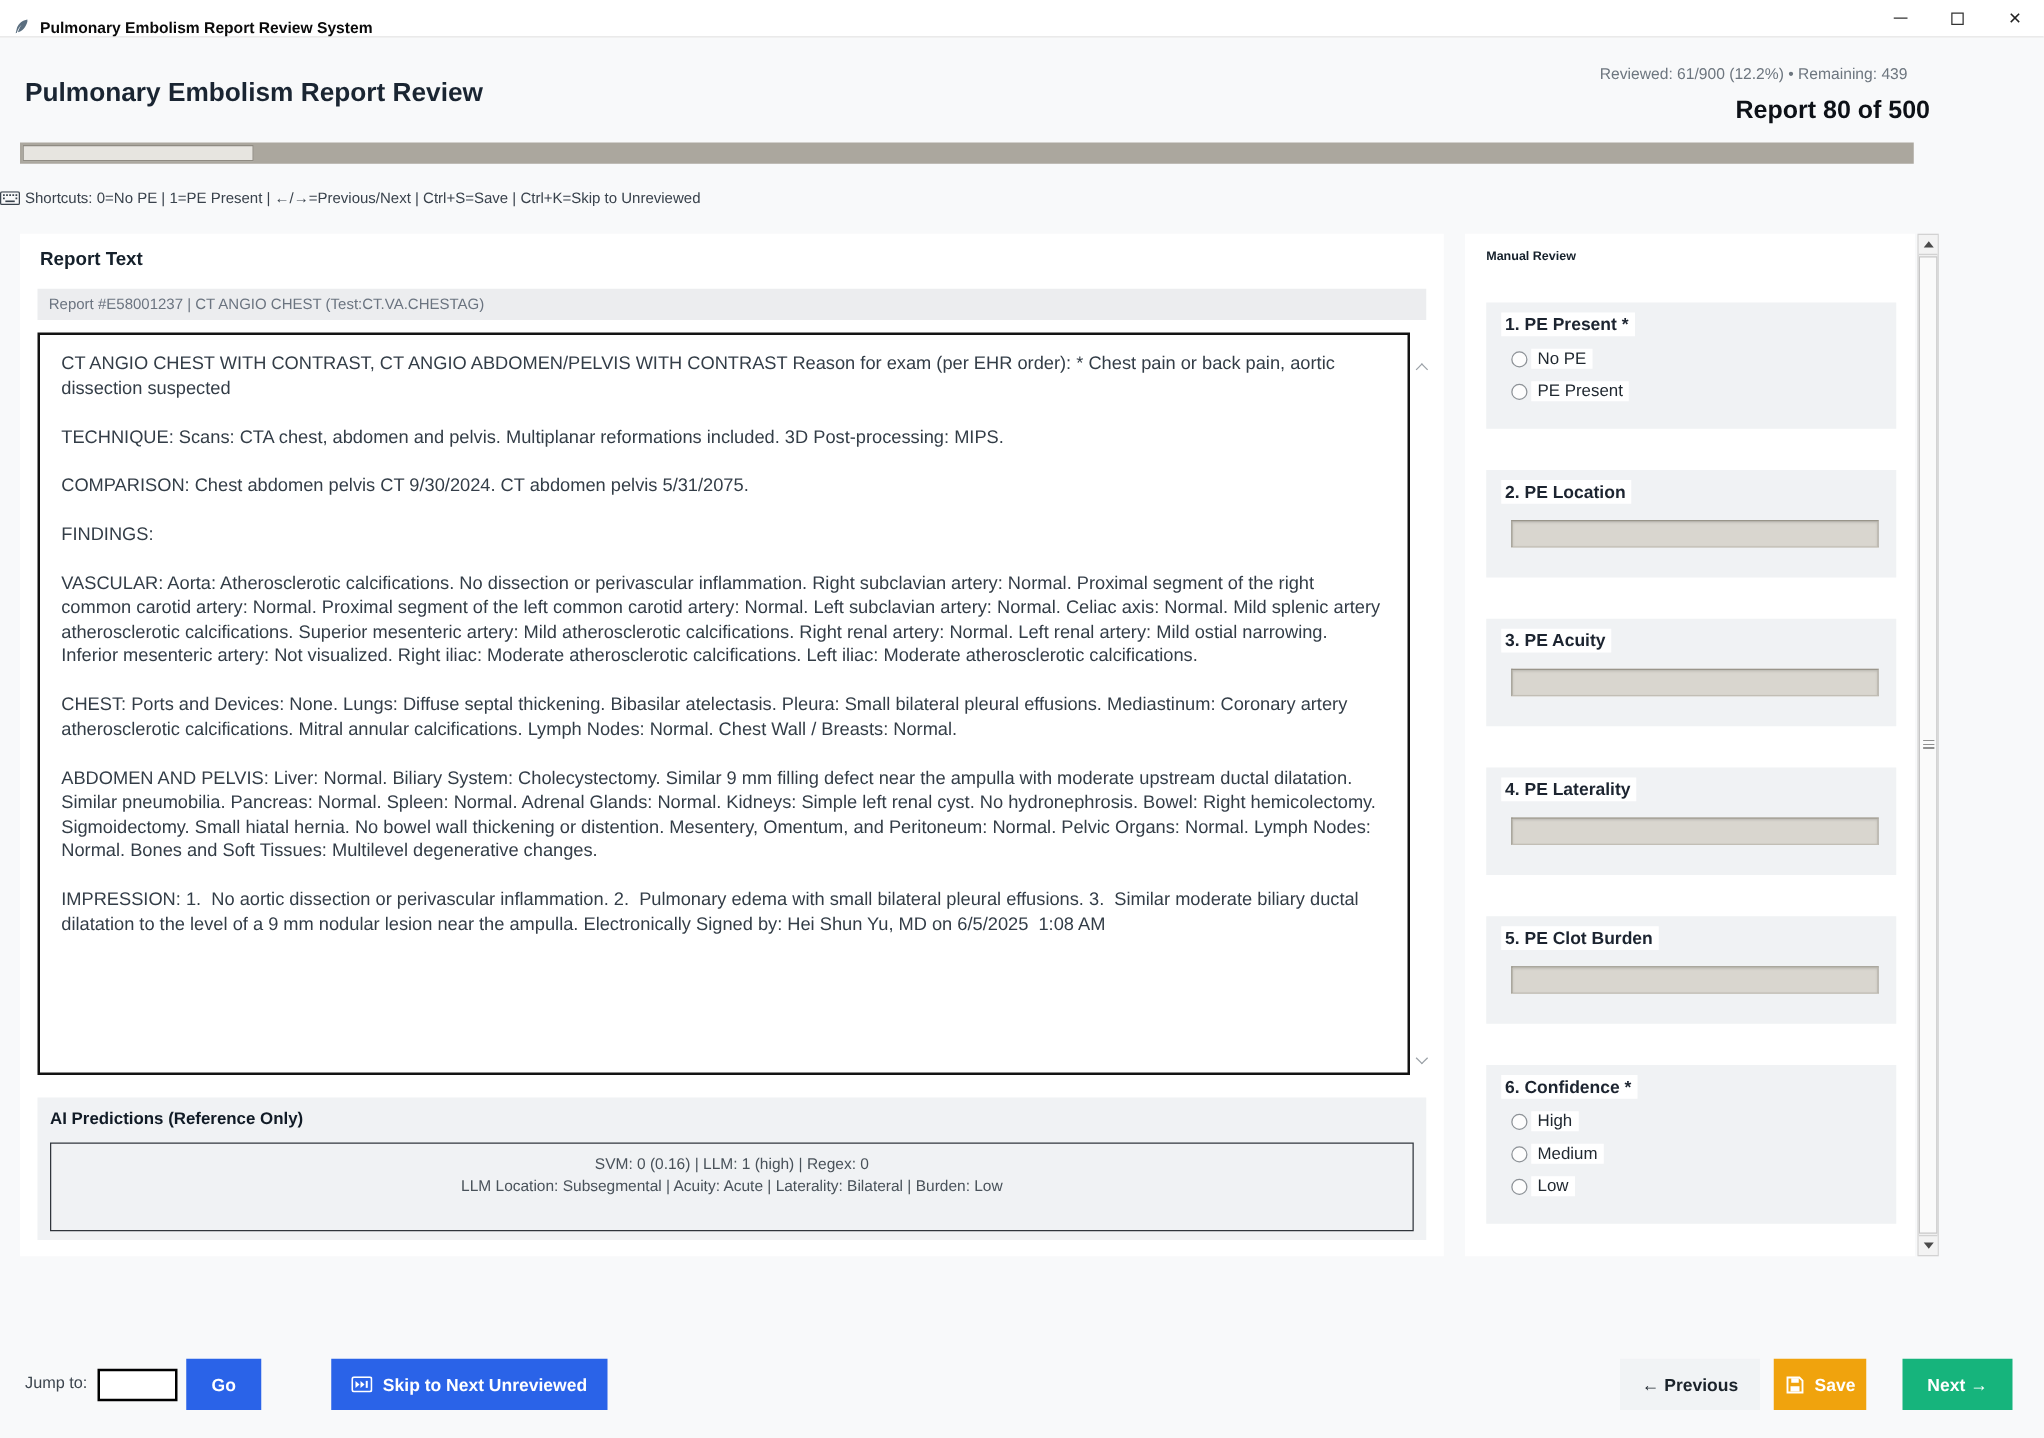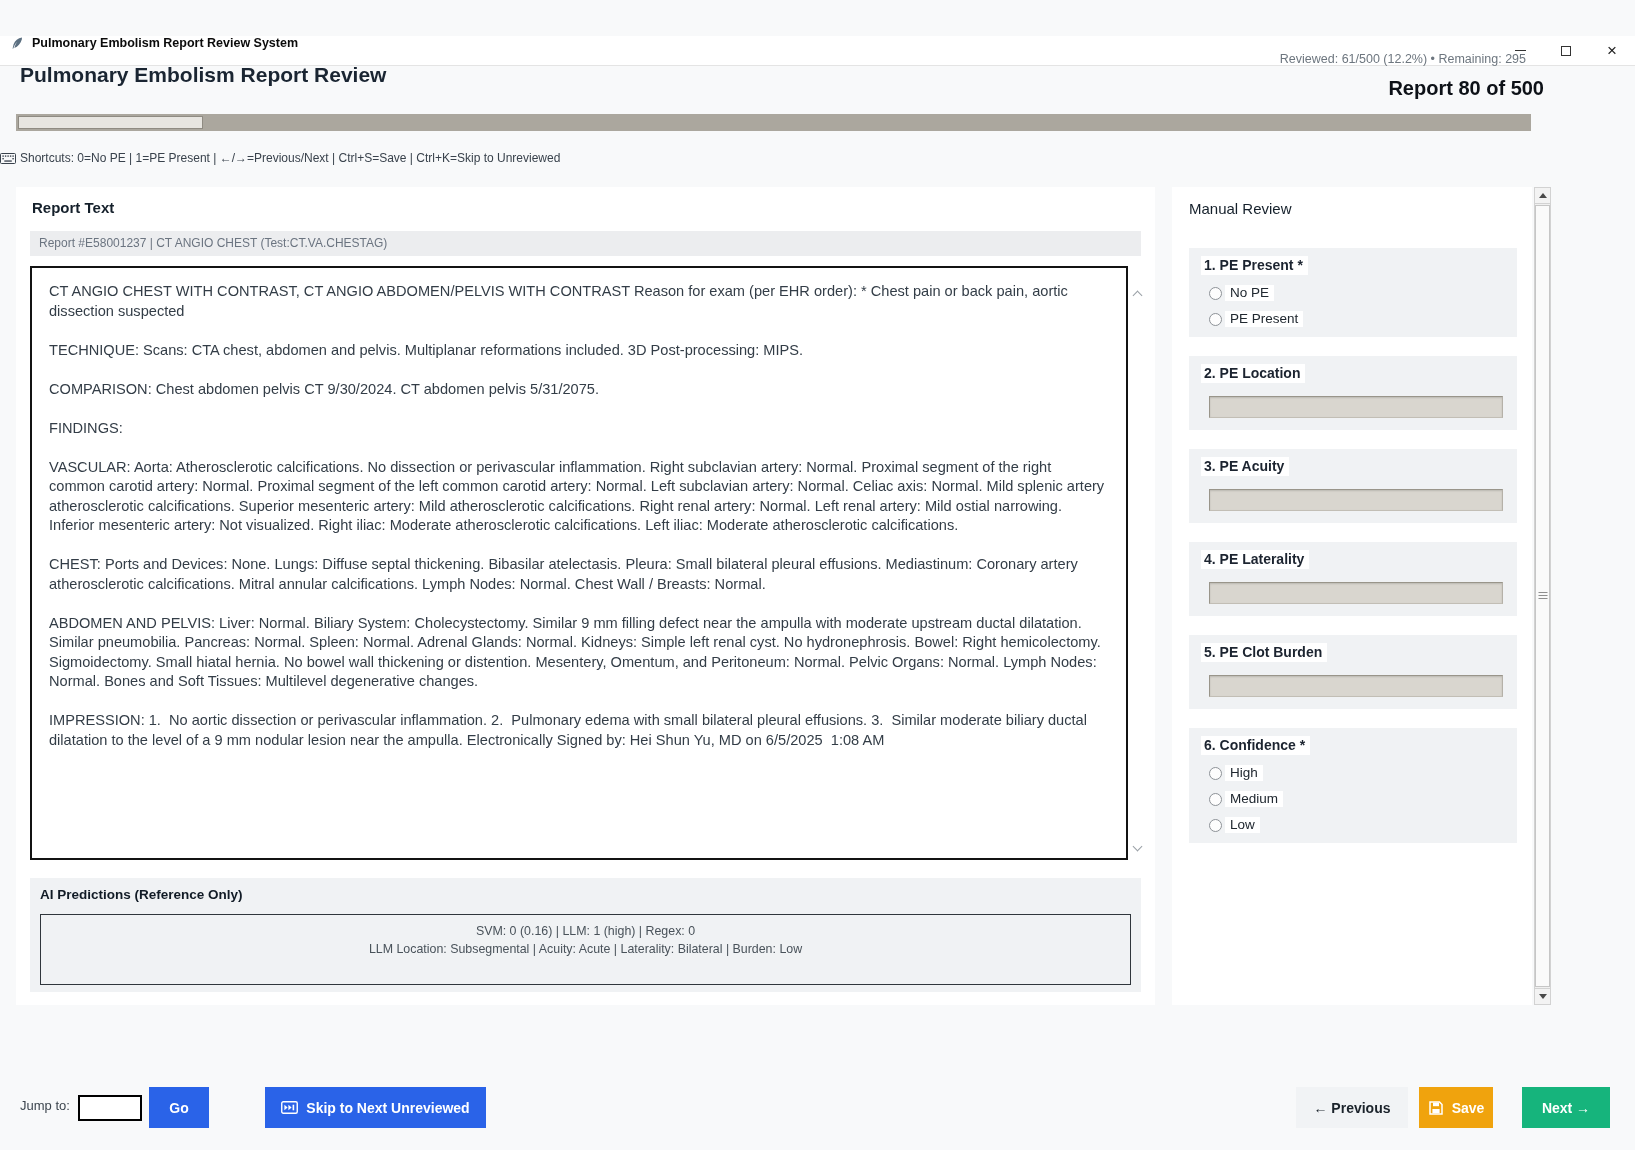--- a/index.html
+++ b/index.html
@@ -7,21 +7,21 @@
   body {
     width:1635px; height:1150px; position:relative; overflow:hidden;
     background:#f8f9fa;
     font-family:"Liberation Sans", sans-serif;
     color:#212529;
   }
   
   .titlebar{
     position:absolute; top:0; left:0; width:1635px; height:30px;
     background:#ffffff; border-bottom:1px solid #e4e4e4;
-    display:flex; align-items:flex-start;margin-top:36px;
+    display:flex; align-items:flex-end;
   }
   .titlebar .feather{ margin-left:10px; display:flex; align-items:center; }
   .titlebar .app-title{ margin-left:8px; font-size:12.5px; font-weight:700; color:#0b0b0b; }
   .win-controls{ margin-left:auto; display:flex; height:100%; }
   .win-btn{ width:46px; height:100%; display:flex; align-items:center; justify-content:center; color:#333; }
   .win-btn .min-glyph{ width:11px; border-top:1px solid #333; display:inline-block; }
   .win-btn .max-glyph{ width:10px; height:10px; border:1px solid #333; display:inline-block; }
   .win-btn.close{ font-size:17px; line-height:1; color:#222; }
 
   
@@ -52,22 +52,22 @@
 
   .ai-panel{ position:absolute; left:14px; top:691px; width:1111px; height:114px; background:#f0f2f4; }
   .ai-title{ position:absolute; left:10px; top:9px; font-size:13.5px; font-weight:700; color:#111b26; }
   .ai-box{ position:absolute; left:10px; top:36px; width:1091px; height:71px; border:1px solid #30363c;
     padding:9px 10px; font-size:12.4px; color:#49525a;text-align:center; }
   .ai-box .ai-line{ margin-bottom:4px; }
 
   
   .manual-panel{ position:absolute; left:1172px; top:187px; width:360px; height:818px; background:#ffffff;
     padding:13px 15px 0 17px; }
-  .manual-title{ font-size:15px; font-weight:400; color:#15202b; margin-bottom:31px; }
-  .mr-section{ background:#f0f2f4; padding:8px 12px 10px 12px; margin-bottom:19px; }
+  .manual-title{ font-size:10px; font-weight:700; color:#15202b; margin-bottom:31px; }
+  .mr-section{ background:#f0f2f4; padding:8px 12px 22px 12px; margin-bottom:33px; }
   .mr-label{ display:inline-block; background:#ffffff; padding:1px 5px 2px 3px;
     font-size:14px; font-weight:700; color:#1c2430; }
   .radio-row{ margin:10px 0 0 8px; display:flex; align-items:center; }
   .radio-circle{ width:13px; height:13px; border-radius:50%; border:1px solid #8d9297; background:#fdfdfd; flex:0 0 auto; }
   .radio-text{ background:#ffffff; padding:0px 5px 1px 5px; font-size:13.5px; color:#202830; margin-left:3px; }
   .combobox{ margin:13px 0 2px 8px; height:22px; width:calc(100% - 10px); background:#d9d6cf;
     border:1px solid #99958a; border-bottom-color:#c2beb5; border-right-color:#b5b1a8;
     box-shadow:inset 0 1px 2px rgba(0,0,0,0.14); }
   .comments-box{ margin:13px 0 2px 8px; width:calc(100% - 18px); height:80px; background:#ffffff;
     border:2px solid #000; }
@@ -116,21 +116,21 @@
     <div class="win-btn">
         <span class="max-glyph"></span>
       </div>
     <div class="win-btn close">
         <span>×</span>
       </div>
   </div>
 </div>
 
 <div class="page-title">Pulmonary Embolism Report Review</div>
-<div class="review-stats">Reviewed: 61/500 (12.2%) • Remaining: 295</div>
+<div class="review-stats">Reviewed: 61/900 (12.2%) • Remaining: 439</div>
 <div class="report-counter">Report 80 of 500</div>
 
 <div class="progressbar">
   <div class="progress-fill" style="width: 12.2%;"></div>
 </div>
 
 <div class="shortcuts">
   <svg width="16" height="11" viewBox="0 0 16 11">
     <rect x="0.5" y="0.5" width="15" height="10" rx="1" fill="none" stroke="#39424c"></rect>
     <g fill="#39424c">

